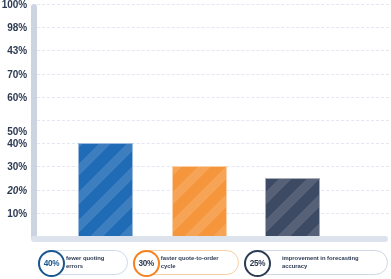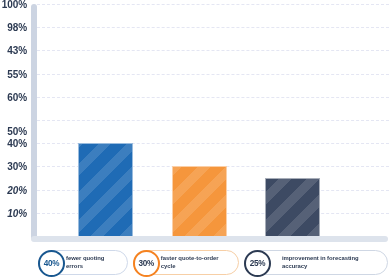--- a/index.html
+++ b/index.html
@@ -149,27 +149,27 @@
 </style>
 </head>
 <body>
 
 <div id="chart-figure">
 
   <div class="y-ticks">
       <div class="y-tick" style="top: 2.84217e-14px;">100%</div>
       <div class="y-tick" style="top: 23.2px;">98%</div>
       <div class="y-tick" style="top: 46.4px;">43%</div>
-      <div class="y-tick" style="top: 69.6px;">55%</div>
+      <div class="y-tick" style="top: 69.6px;">70%</div>
       <div class="y-tick" style="top: 92.8px;">60%</div>
       <div class="y-tick" style="top: 127px;">50%</div>
       <div class="y-tick" style="top: 139.2px;">40%</div>
       <div class="y-tick" style="top: 162.4px;">30%</div>
       <div class="y-tick" style="top: 185.6px; font-style: italic;">20%</div>
-      <div class="y-tick" style="top: 208.8px; font-style: italic;">10%</div>
+      <div class="y-tick" style="top: 208.8px;">10%</div>
     </div>
 
   <div class="axis-y-spine"></div>
   <div class="axis-x-spine"></div>
 
   <div class="gridlines">
       <div class="gridline" style="top: 2.84217e-14px; border-top-color: rgb(228, 230, 243);"></div>
       <div class="gridline" style="top: 23.2px; border-top-color: rgb(228, 230, 243);"></div>
       <div class="gridline" style="top: 46.4px; border-top-color: rgb(228, 230, 243);"></div>
       <div class="gridline" style="top: 69.6px; border-top-color: rgb(228, 230, 243);"></div>

